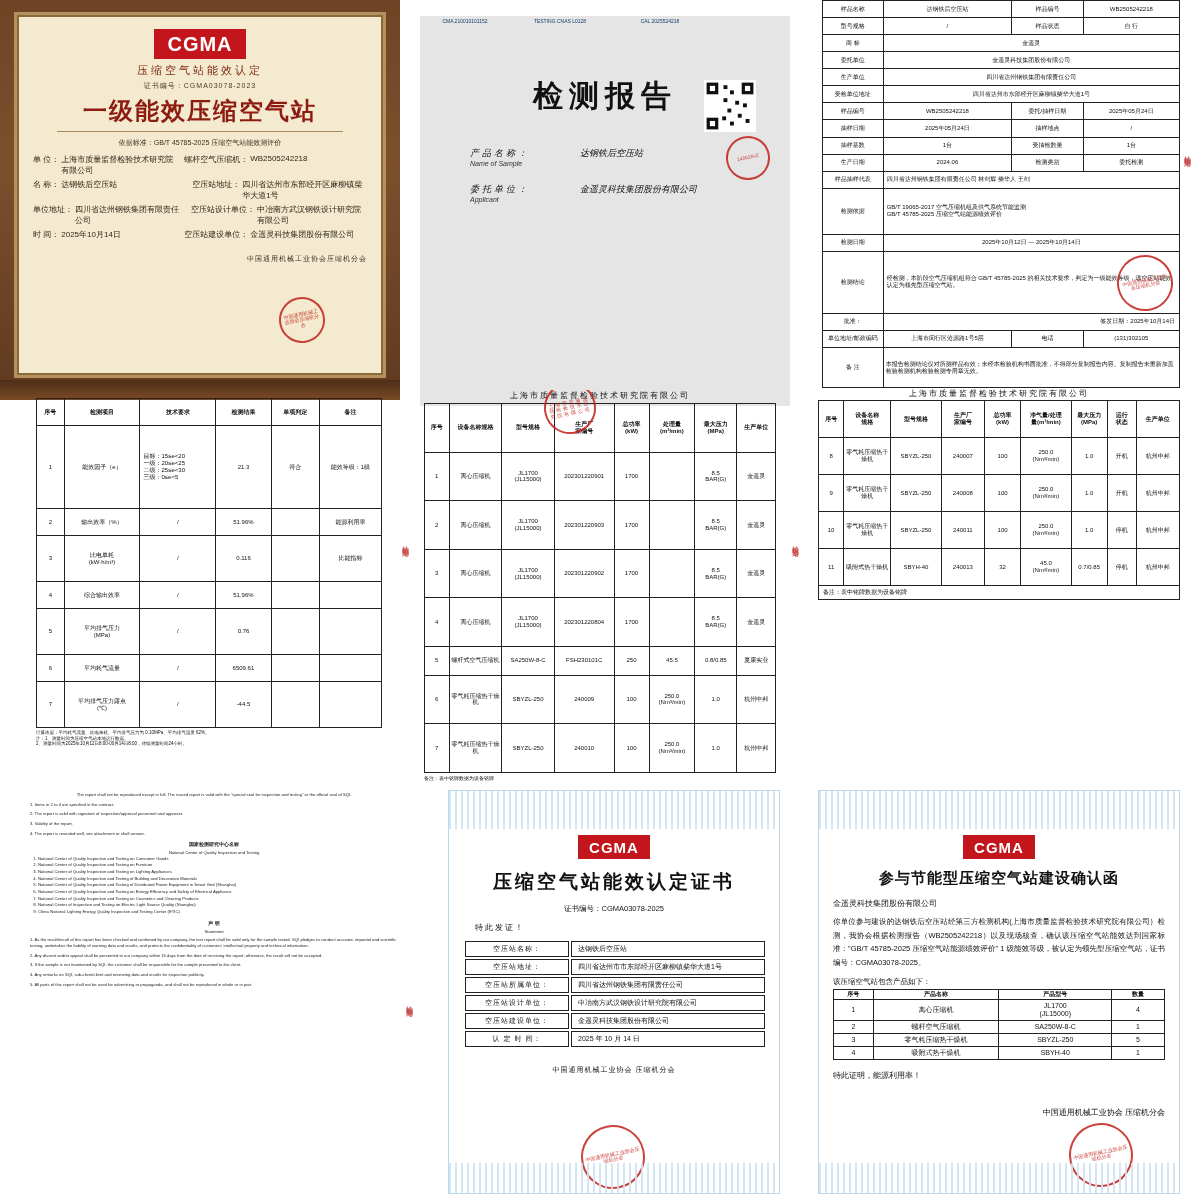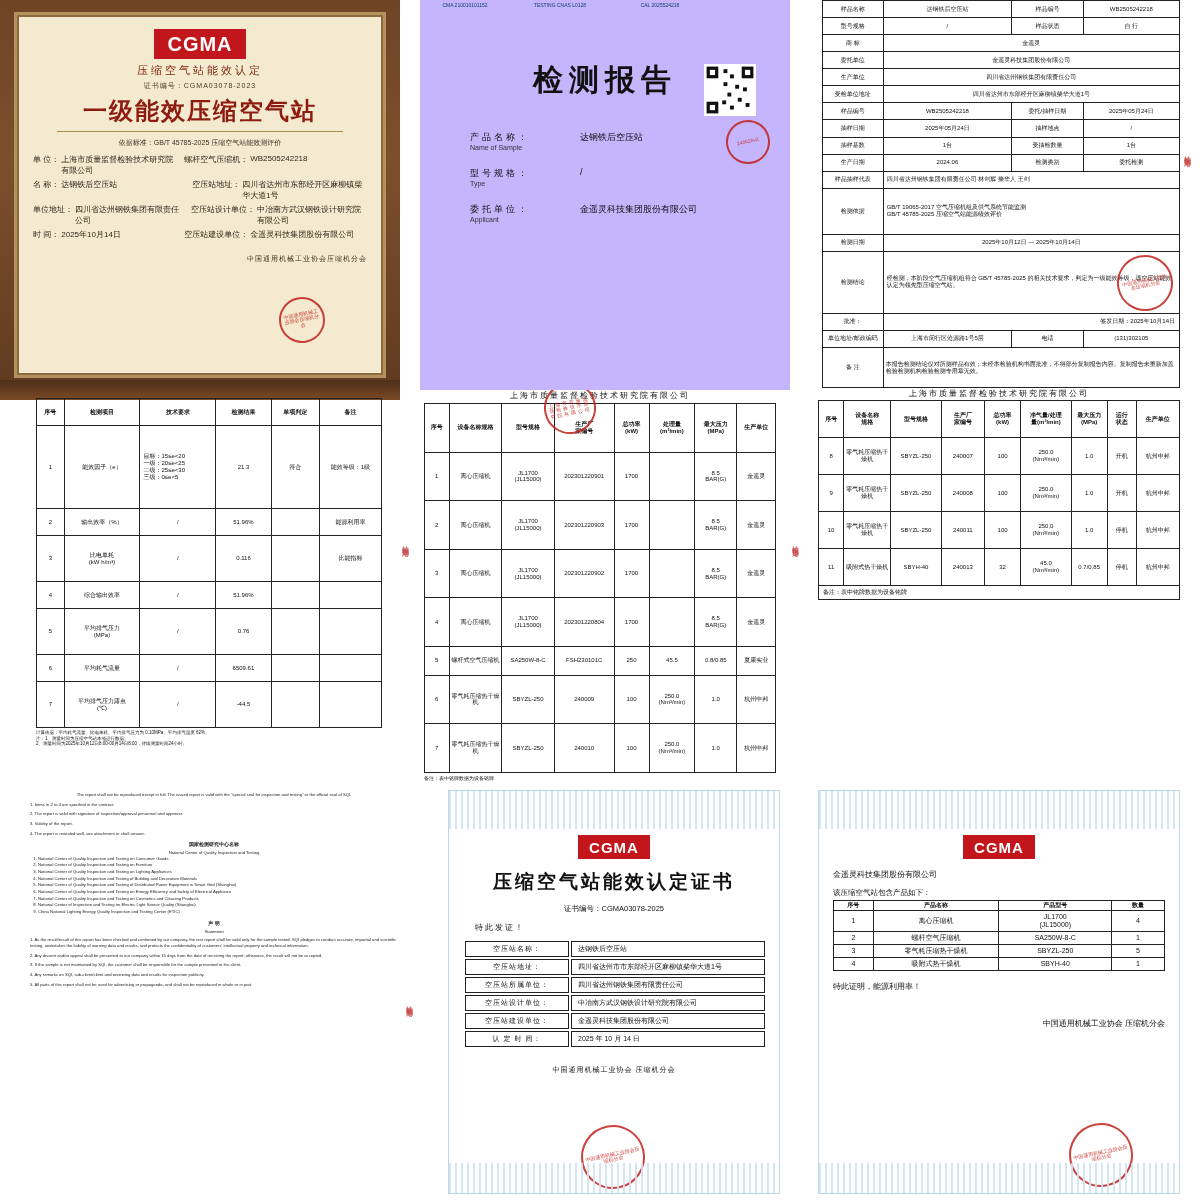--- a/index.html
+++ b/index.html
@@ -48,26 +48,26 @@
   #cert1 .issuer { text-align:right; font-size:7px; color:#3d3122; margin-top:14px; letter-spacing:1px;}
   .redseal {
     position:absolute; border:2px solid #c2221c; border-radius:50%;
     color:#c2221c; display:flex; align-items:center; justify-content:center;
     text-align:center; transform:rotate(-12deg); opacity:.85;
     font-size:5px; line-height:1.05; padding:2px;
   }
   #cert1 .seal { right:58px; bottom:32px; width:46px; height:46px; }
 
   
-  #report { left:420px; top:0; width:370px; height:390px; background:#c4b5fd; }
+  #report { left:420px; top:16px; width:370px; height:390px; background:#e5e5e5; }
   #report .toplogos { position:relative; height:42px; }
   .logo-badge { position:absolute; font-size:5px; text-align:center; color:#123c6b; }
   #report .rtitle { text-align:center; font-size:30px; font-weight:bold; letter-spacing:6px; margin-top:18px;}
   #report .rtitle-en { text-align:center; font-size:15px; font-weight:bold; letter-spacing:3px; margin-top:6px;}
-  #report .fields { margin:30px 0 0 50px; font-size:9px; }
+  #report .fields { margin:30px 0 0 50px; font-size:9px;font-style:italic; }
   #report .f { display:flex; margin-bottom:16px; }
   #report .f .lab { width:110px; }
   #report .f .lab .cn { letter-spacing:3px; }
   #report .f .lab .en { font-size:7px; color:#333; }
   #report .f .val { flex:1; }
   #report .qr { position:absolute; right:34px; top:64px; width:52px; height:52px; }
   #report .spec-seal { right:20px; top:120px; width:44px; height:44px; }
 
   
   #form1 { left:822px; top:0; width:358px; height:388px; }
@@ -207,27 +207,20 @@
     <div class="fields">
       <div class="f">
         <div class="lab">
           <div class="cn">产品名称：</div>
           <div class="en">Name of Sample</div>
         </div>
         <div class="val">达钢铁后空压站</div>
       </div>
       <div class="f">
         <div class="lab">
-          <div class="cn">型号规格：</div>
-          <div class="en">Type</div>
-        </div>
-        <div class="val">/</div>
-      </div>
-      <div class="f">
-        <div class="lab">
           <div class="cn">委托单位：</div>
           <div class="en">Applicant</div>
         </div>
         <div class="val">金遥灵科技集团股份有限公司</div>
       </div>
     </div>
   </div>
 
   <div class="panel" id="form1">
     <table class="grid">
@@ -653,21 +646,23 @@
     <div class="foot">中国通用机械工业协会  压缩机分会</div>
     <div class="redseal seal">中国通用机械工业协会压缩机分会</div>
     <div class="wave-bot"></div>
   </div>
 
   <div class="panel" id="cert3">
     <div class="wave-top"></div>
     <div class="logo-wrap">
       <div class="cgma-mini">CGMA</div>
     </div>
+    <div class="t1">参与节能型压缩空气站建设确认函</div>
     <div class="addr">金遥灵科技集团股份有限公司</div>
+    <div class="body">你单位参与建设的达钢铁后空压站经第三方检测机构(上海市质量监督检验技术研究院有限公司）检测，我协会根据检测报告（WB2505242218）以及现场核查，确认该压缩空气站能效达到国家标准："GB/T 45785-2025 压缩空气站能源绩效评价" 1 级能效等级，被认定为领先型压缩空气站，证书编号：CGMA03078-2025。</div>
     <div class="tabtitle">该压缩空气站包含产品如下：</div>
     <div style="margin:0 14px">
       <table class="grid">
         <tbody>
             <tr>
           <th style="width:12%">序号</th>
           <th style="width:38%">产品名称</th>
           <th style="width:34%">产品型号</th>
           <th>数量</th>
         </tr>

